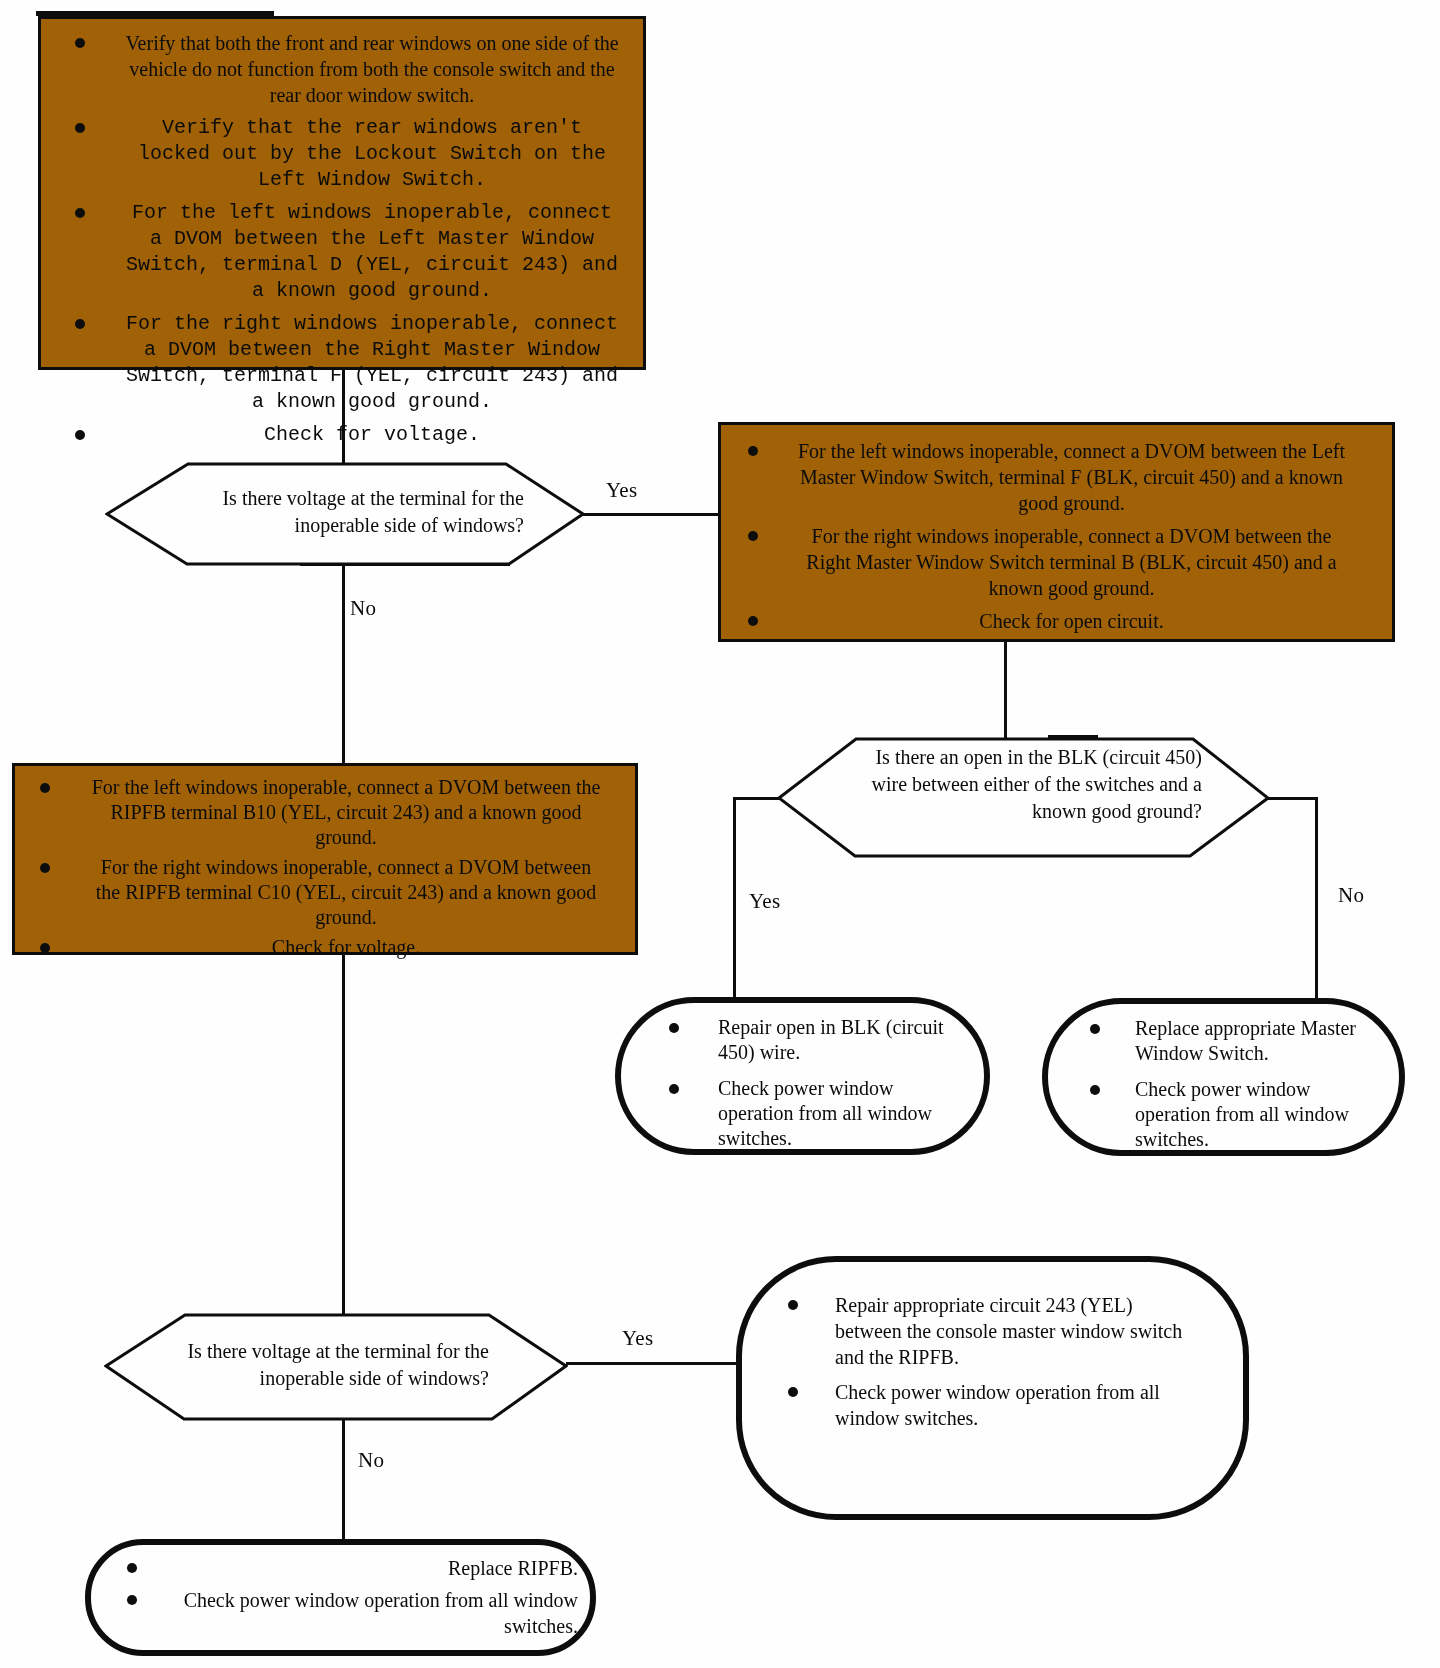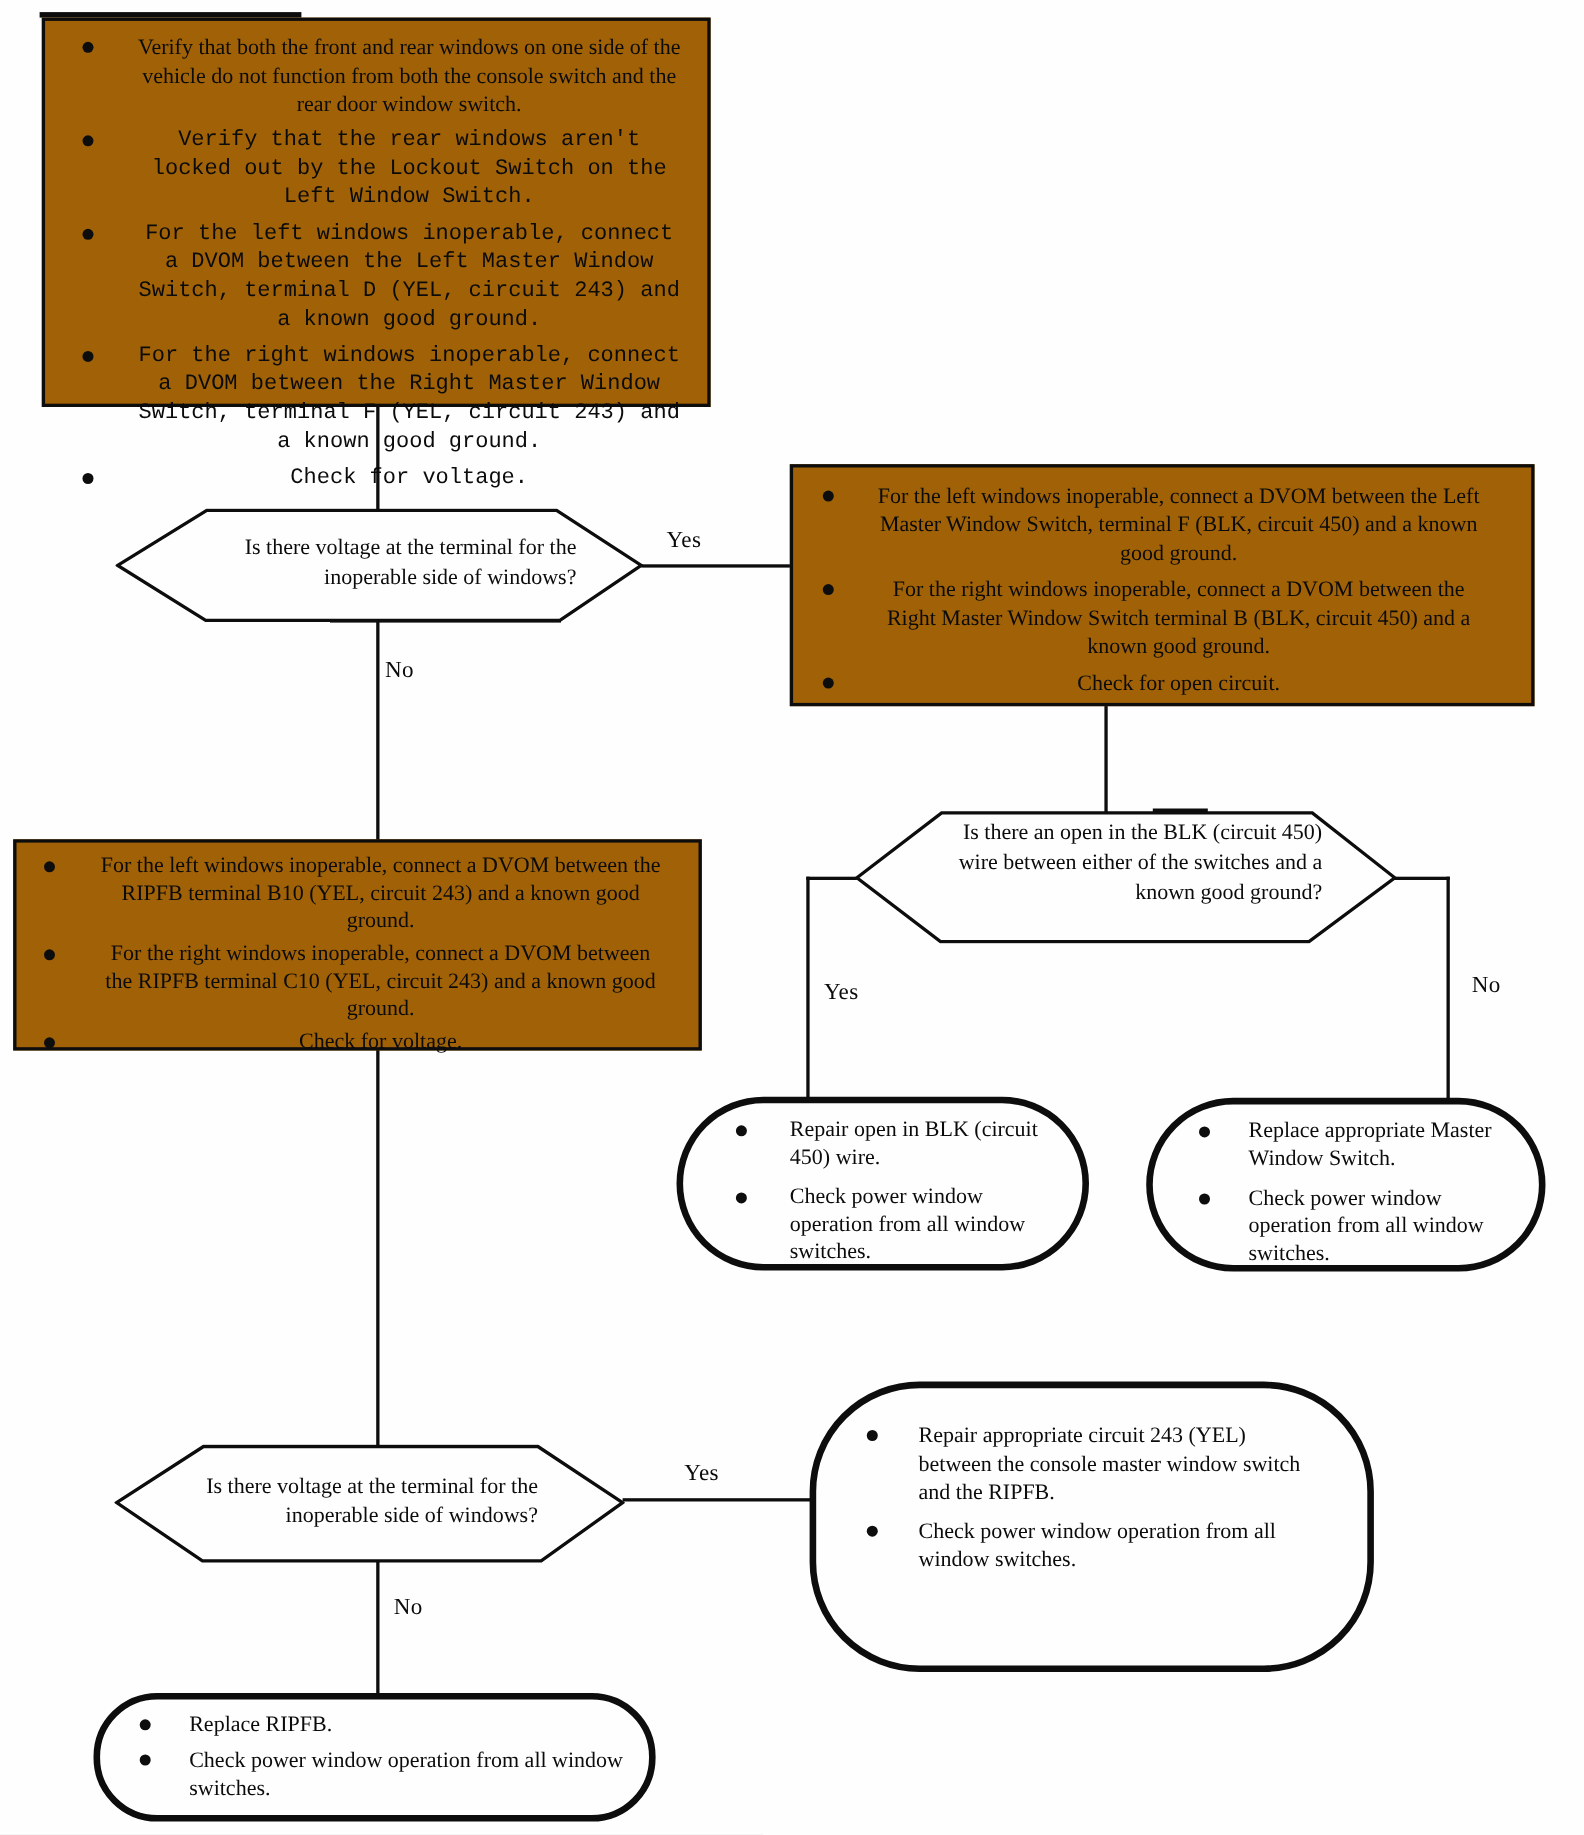--- a/index.html
+++ b/index.html
@@ -47,21 +47,21 @@
   #replace-mws-box{left:1042px;top:998px;width:363px;height:158px;border-radius:80px;padding:12px 16px 0 0;}
   #replace-mws-box li{padding-left:87px;line-height:25px;}
   #replace-mws-box li+li{margin-top:11px;}
   #replace-mws-box li .dot{left:42px;}
 
   #repair-243-box{left:736px;top:1256px;width:513px;height:264px;border-radius:100px;padding:30px 42px 0 0;}
   #repair-243-box li{padding-left:93px;line-height:26px;}
   #repair-243-box li+li{margin-top:9px;}
   #repair-243-box li .dot{left:46px;}
 
-  #replace-ripfb-box{left:85px;top:1539px;width:511px;height:117px;border-radius:58px;padding:10px 12px 0 0;}
+  #replace-ripfb-box{left:85px;top:1539px;width:511px;height:117px;border-radius:58px;padding:10px 12px 0 0;text-align:right;}
   #replace-ripfb-box li{padding-left:81px;line-height:26px;}
   #replace-ripfb-box li+li{margin-top:6px;}
   #replace-ripfb-box li .dot{left:36px;}
 
   
   #hex-voltage-1{left:105px;top:462px;width:480px;height:104px;}
   #hex-voltage-1 .hextext{left:57px;top:23px;width:362px;}
   #hex-open-blk{left:777px;top:737px;width:493px;height:121px;}
   #hex-open-blk .hextext{left:61px;top:7px;width:364px;}
   #hex-voltage-2{left:104px;top:1313px;width:464px;height:108px;}

